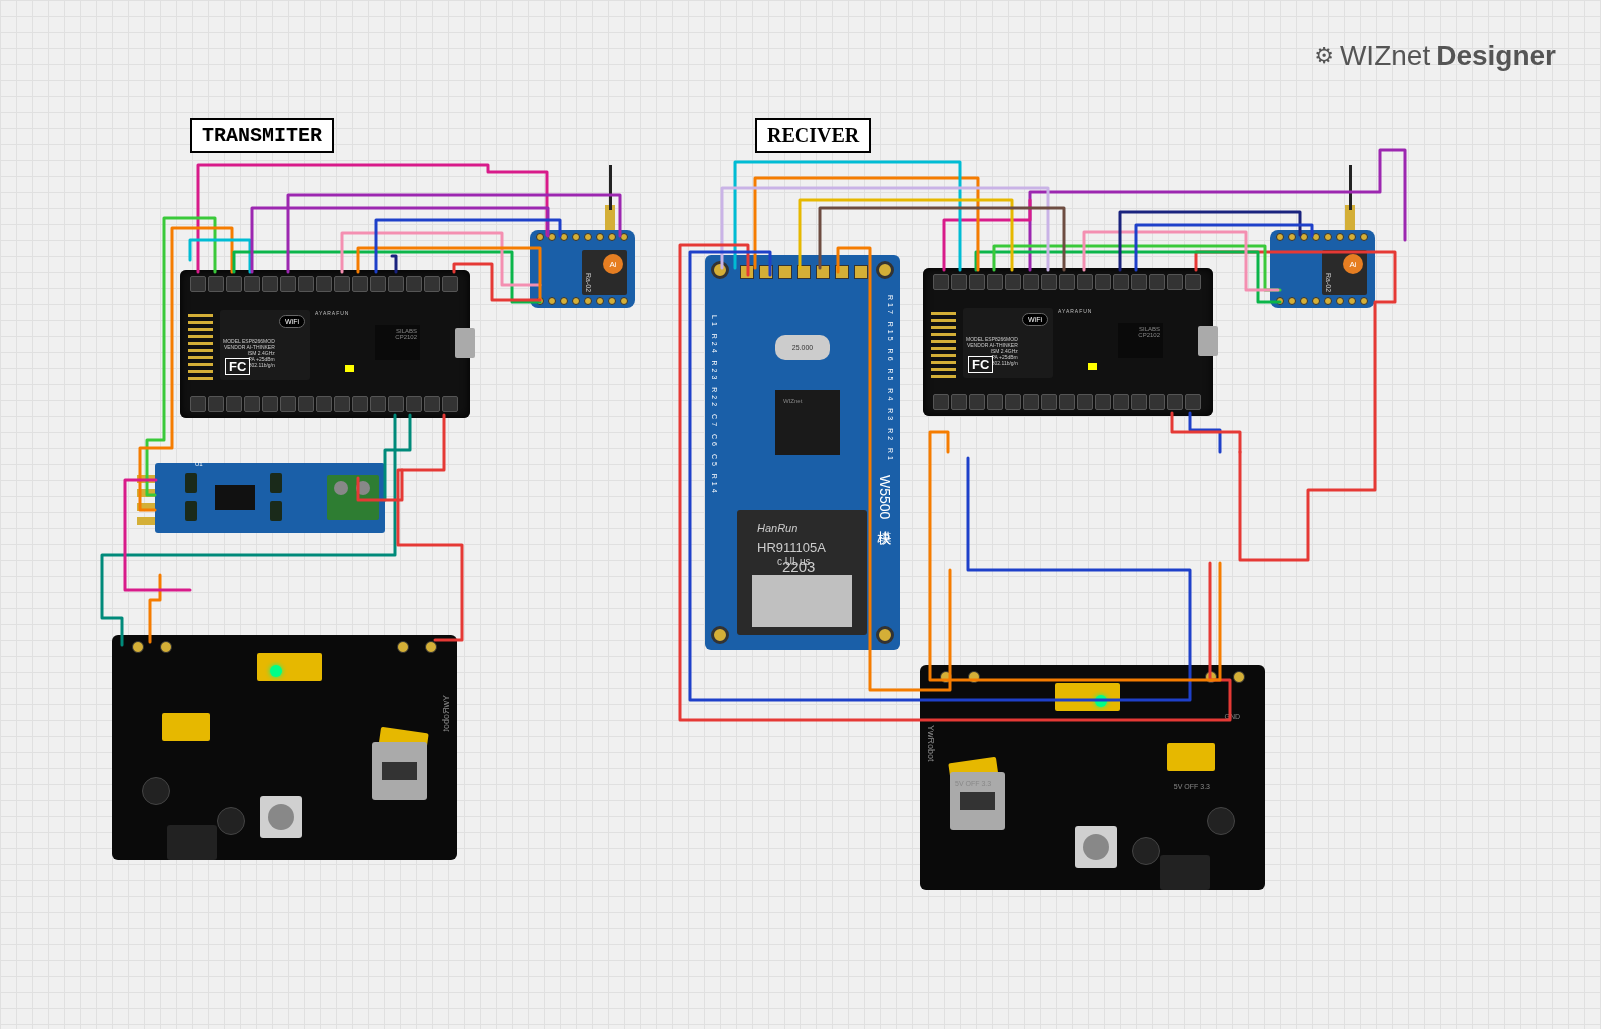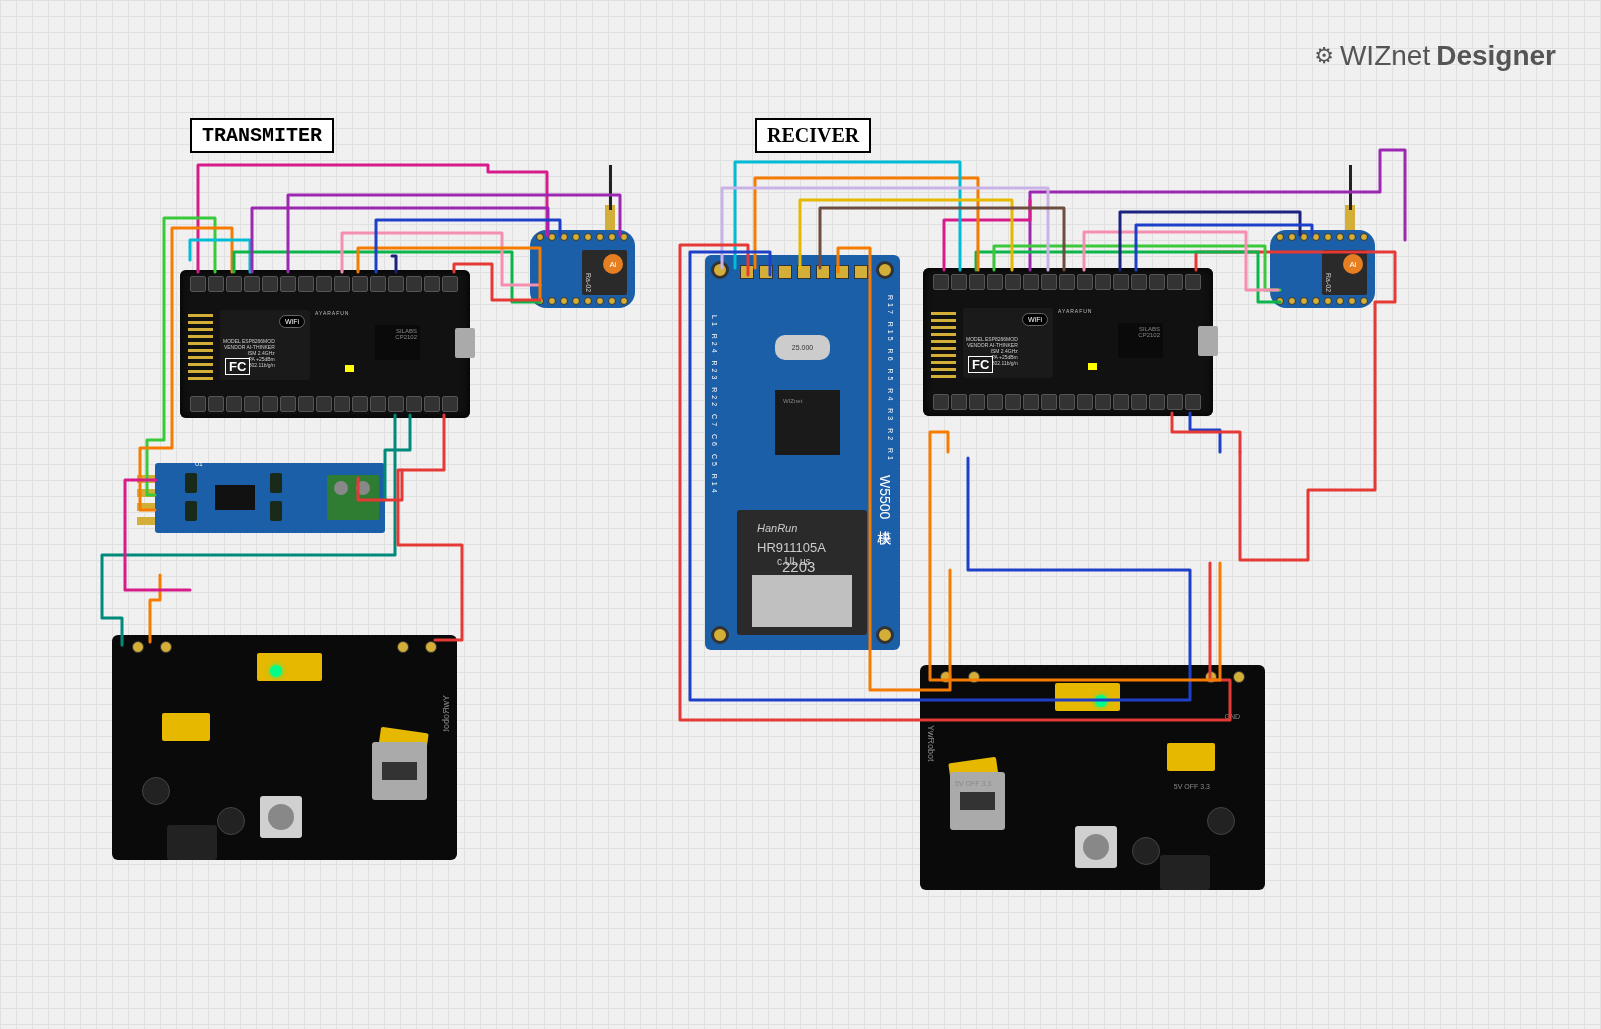--- a/index.html
+++ b/index.html
@@ -109,21 +109,21 @@
     }
     .nodemcu .yellow-led { position:absolute; width:9px; height:7px; background:#ff0; top:95px; left:165px; }
     .nodemcu .silabs-chip { position:absolute; width:45px; height:35px; background:#0a0a0a; top:55px; left:195px; color:#888; font-size:6px; padding:3px;}
     .nodemcu .usb-port { position:absolute; width:20px; height:30px; background:#aaa; right:-5px; top:58px; border-radius:2px; }
     .nodemcu .ayarafun { position:absolute; color:#c0c0c0; font-size:5px; top:40px; left:135px; letter-spacing:1px; }
     
     .lora {
       width: 105px;
       height: 78px;
       background: #1a5fa8;
-      border-radius: 16px;
+      border-radius: 8px;
     }
     .lora .chip {
       width: 45px; height: 45px;
       background: #2a2a2a;
       position: absolute;
       right: 8px; top: 20px;
       border-radius: 2px;
     }
     .lora .chip-logo {
       width: 20px; height: 20px; border-radius: 50%;

